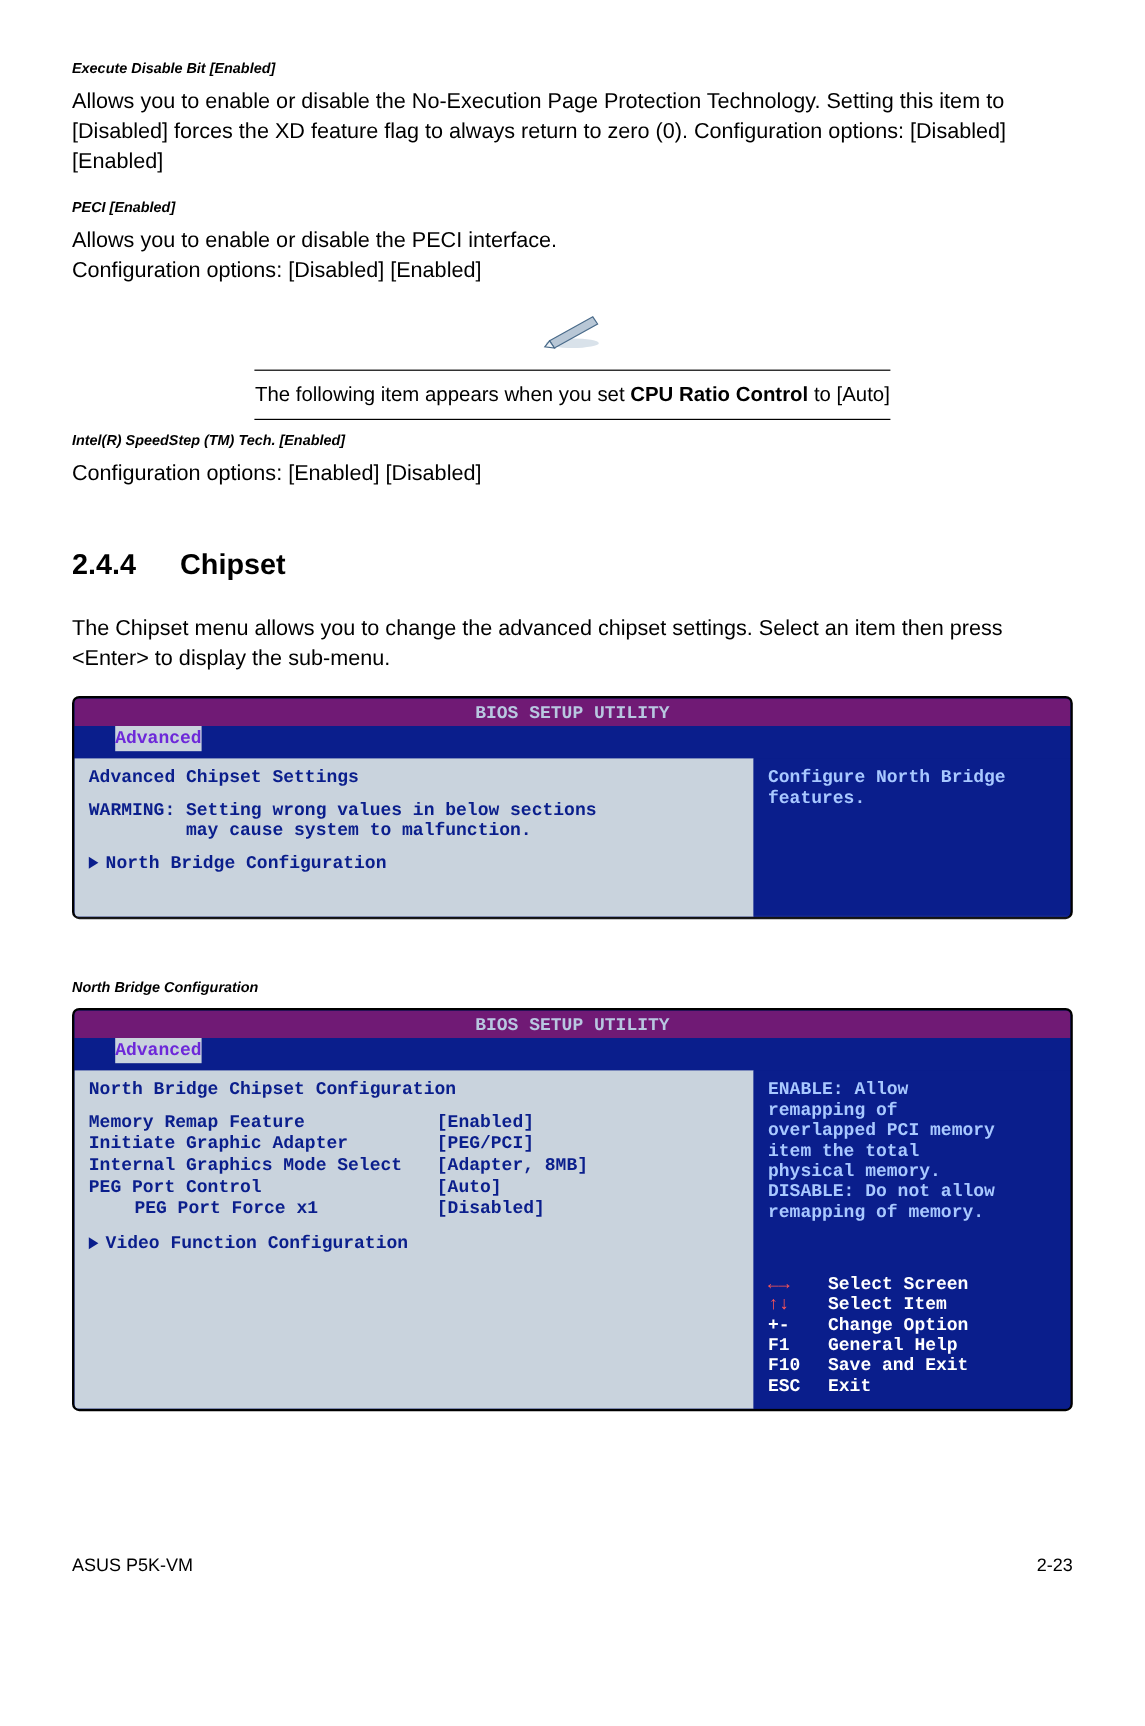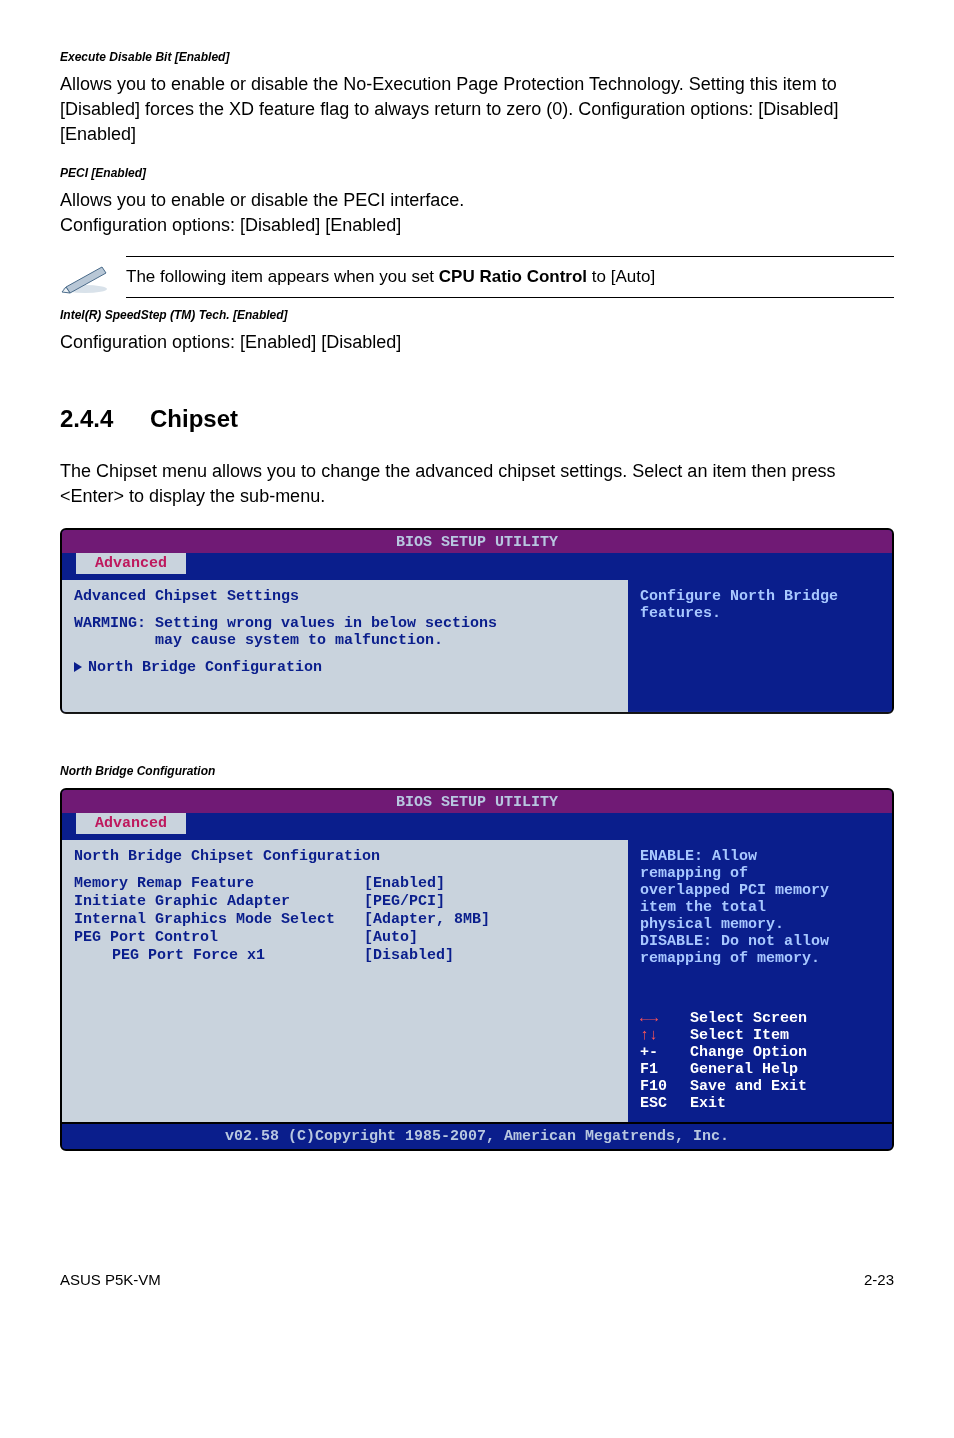--- a/index.html
+++ b/index.html
@@ -31,20 +31,21 @@
     display: inline-block;
     width: 90px;
   }
 
   
   .note-row {
     display: flex;
     align-items: center;
     gap: 16px;
     margin: 6px 0 10px 0;
+    flex-direction: column;
   }
   .pencil {
     width: 50px;
     height: 36px;
     flex-shrink: 0;
   }
   .note-line {
     border-top: 1px solid #000;
     border-bottom: 1px solid #000;
     padding: 10px 0;
@@ -74,23 +75,24 @@
     padding: 4px 0 2px 0;
     background: #701a75;
   }
   .bios-tabs {
     background: #0a1e8c;
     padding: 0 14px 6px 14px;
   }
   .tab {
     display: inline-block;
     background: #c9d3dd;
-    color: #be185d;
-    padding: 2px 19px;
-    font-weight: bold;
+    color: #6d28d9;
+    padding: 2px 0;
+    font-weight: bold;
+    margin-left: 20px;
   }
   .bios-body {
     display: flex;
   }
   .bios-body-left {
     flex: 1;
     background: #c9d3dd;
     color: #0a1e8c;
     padding: 8px 12px 14px 12px;
     min-height: 260px;
@@ -247,20 +249,24 @@
       <div class="bios-row link">
         <span class="label">PEG Port Control</span>
         <span class="val">[Auto]</span>
       </div>
       <div class="bios-row link indent">
         <span class="label" style="flex:0 0 270px">  PEG Port Force x1</span>
         <span class="val">[Disabled]</span>
       </div>
 
       <div style="height:10px"></div>
+      <div class="bios-row link">
+        <span class="triangle"></span>
+          <span>Video Function Configuration</span>
+      </div>
     </div>
     <div class="bios-body-right">
       <div>ENABLE: Allow</div>
       <div>remapping of</div>
       <div>overlapped PCI memory</div>
       <div>item the total</div>
       <div>physical memory.</div>
       <div></div>
       <div>DISABLE: Do not allow</div>
       <div>remapping of memory.</div>
@@ -286,19 +292,18 @@
             <span class="k">F10</span>
             <span>Save and Exit</span>
           </div>
         <div class="row">
             <span class="k">ESC</span>
             <span>Exit</span>
           </div>
       </div>
     </div>
   </div>
-  <div class="bios-footer">v02.58 (C)Copyright 1985-2007, American Megatrends, Inc.</div>
 </div>
 
 <div class="pagefoot">
   <span>ASUS P5K-VM</span>
   <span>2-23</span>
 </div>
 
 </body></html>

